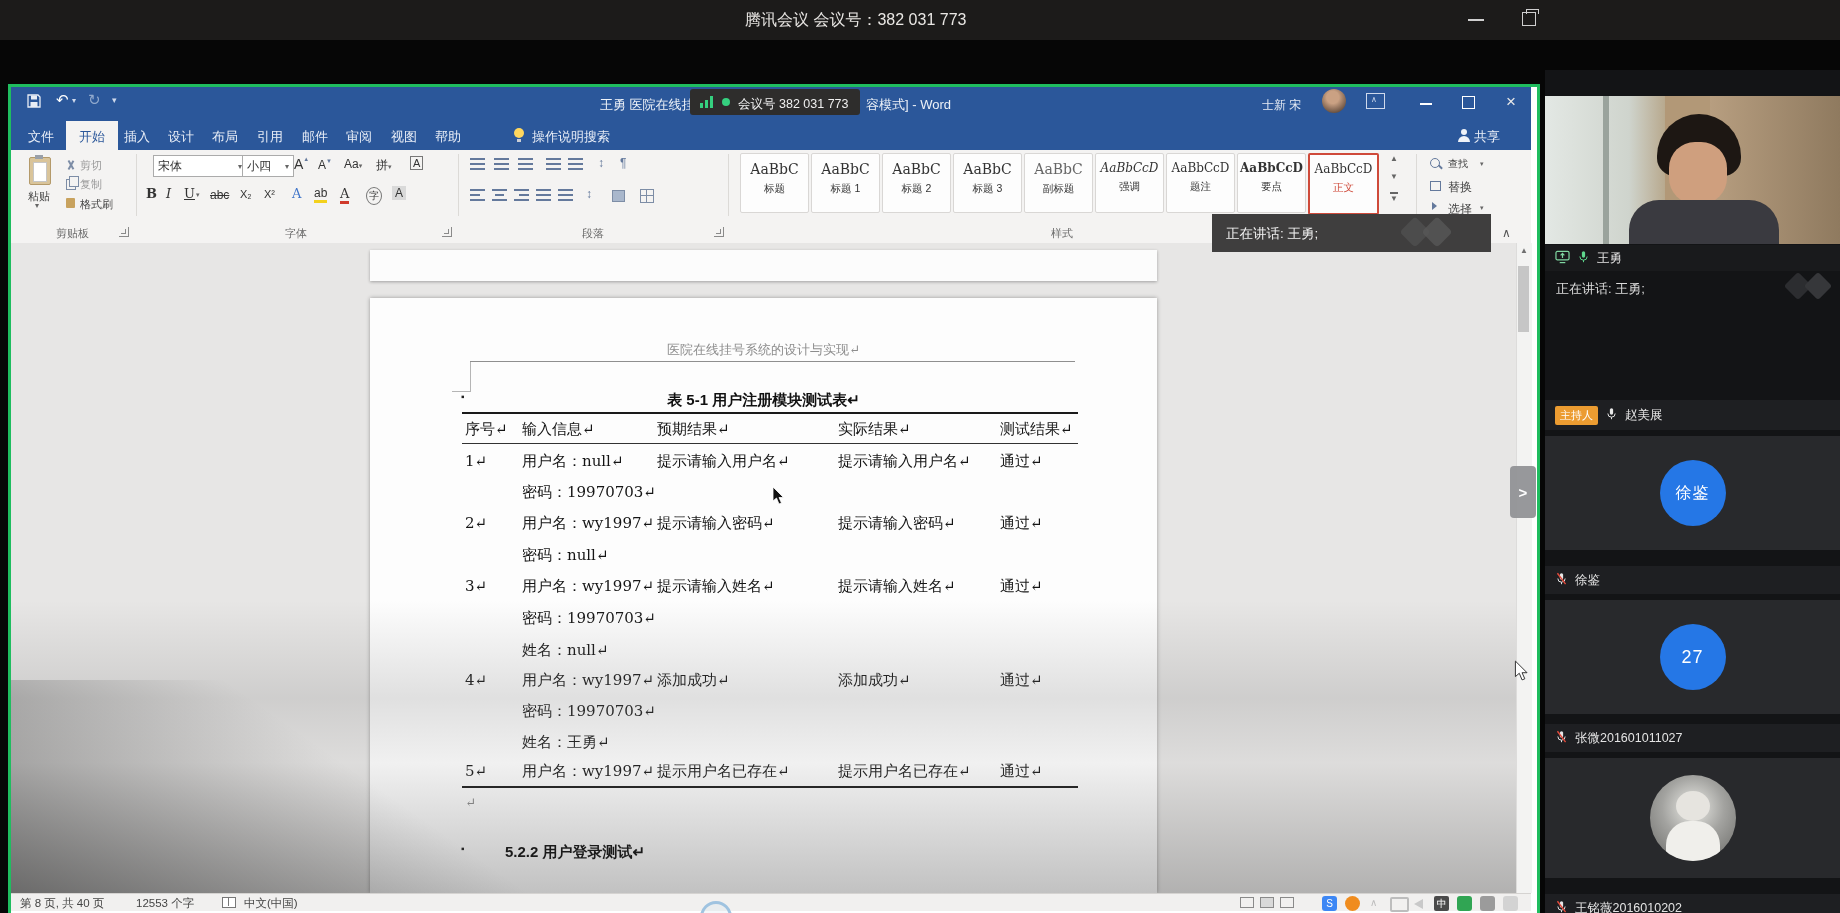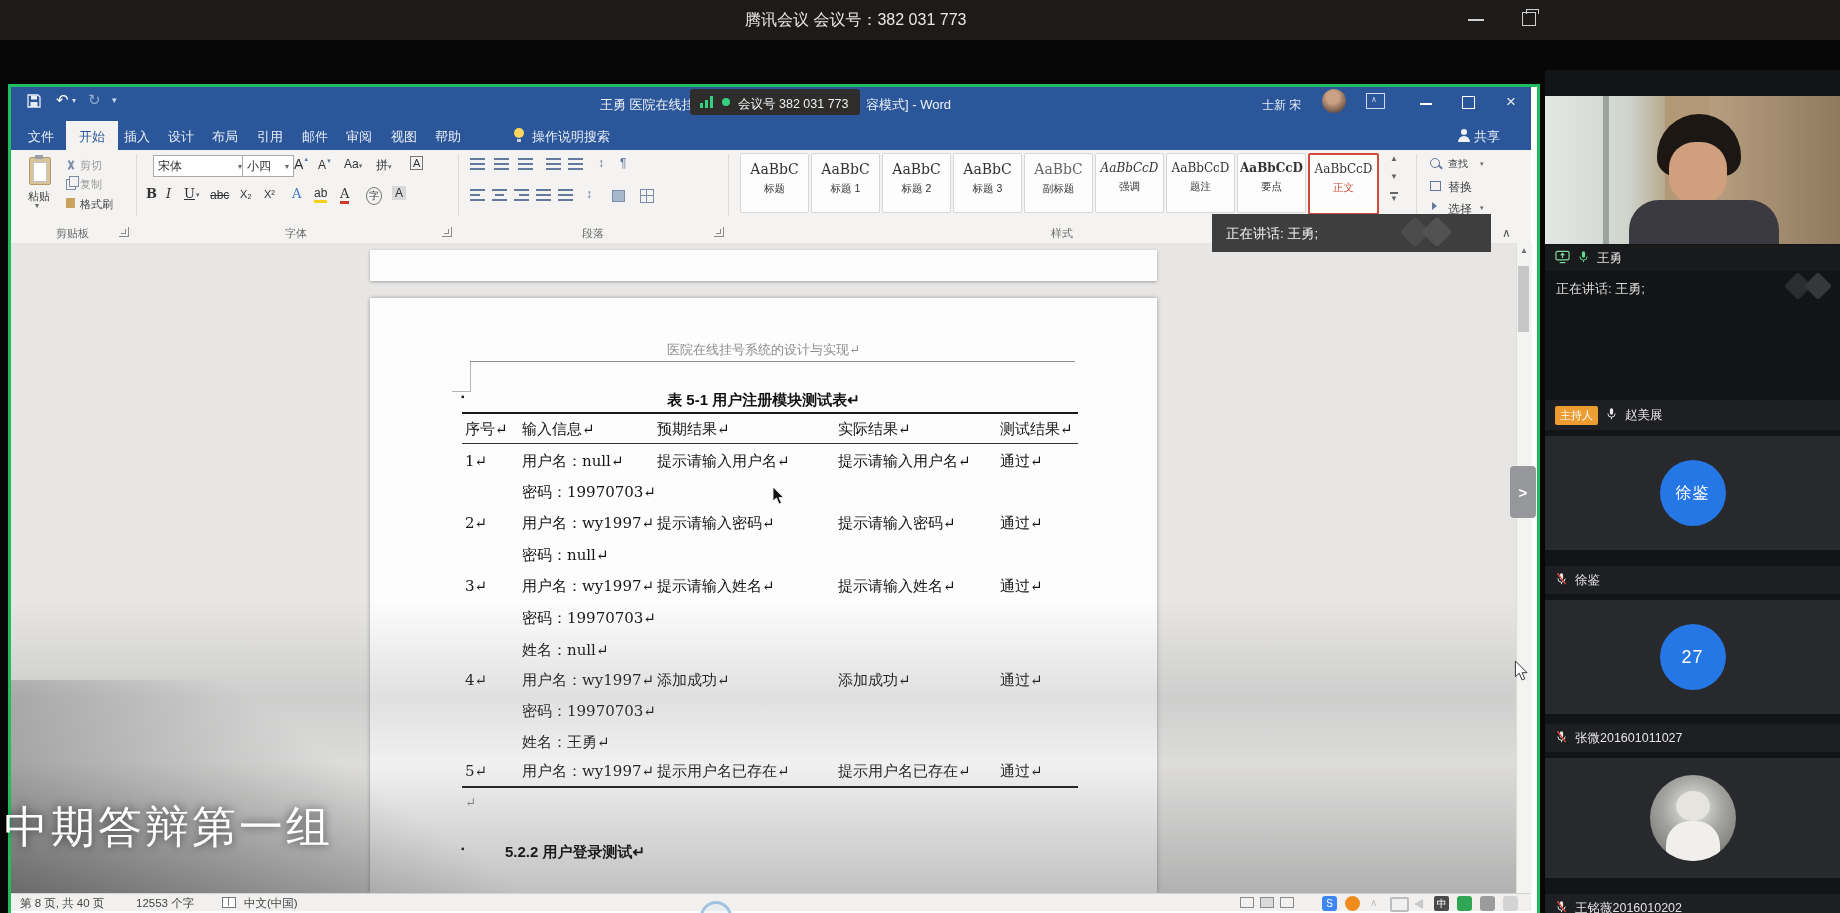--- a/index.html
+++ b/index.html
@@ -468,18 +468,16 @@
     <span>
       <svg width="13" height="13" viewBox="0 0 16 16">
           <rect x="6" y="1.5" width="4" height="8" rx="2" fill="#e8e8e8"></rect>
           <path d="M3.5 8 a4.5 4.5 0 0 0 9 0" fill="none" stroke="#e8e8e8" stroke-width="1.2"></path>
           <line x1="8" y1="12.5" x2="8" y2="15" stroke="#e8e8e8" stroke-width="1.2"></line>
           <line x1="3" y1="1.5" x2="13" y2="15" stroke="#e24a3b" stroke-width="1.7"></line>
         </svg></span>
     <span>王铭薇2016010202</span>
   </div>
 
-  <span class="s" style="left:4px;top:798px;font-size:44px;color:#fff;letter-spacing:3px;z-index:9;
-               text-shadow:0 0 10px rgba(0,0,0,.65);">中期答辩第一组</span>
 
   <div class="s" style="left:700px;top:901px;width:26px;height:26px;border-radius:50%;border:3px solid #9fc3e0;background:rgba(210,228,240,.25);"></div>
 
 </div>
 
 </body></html>

